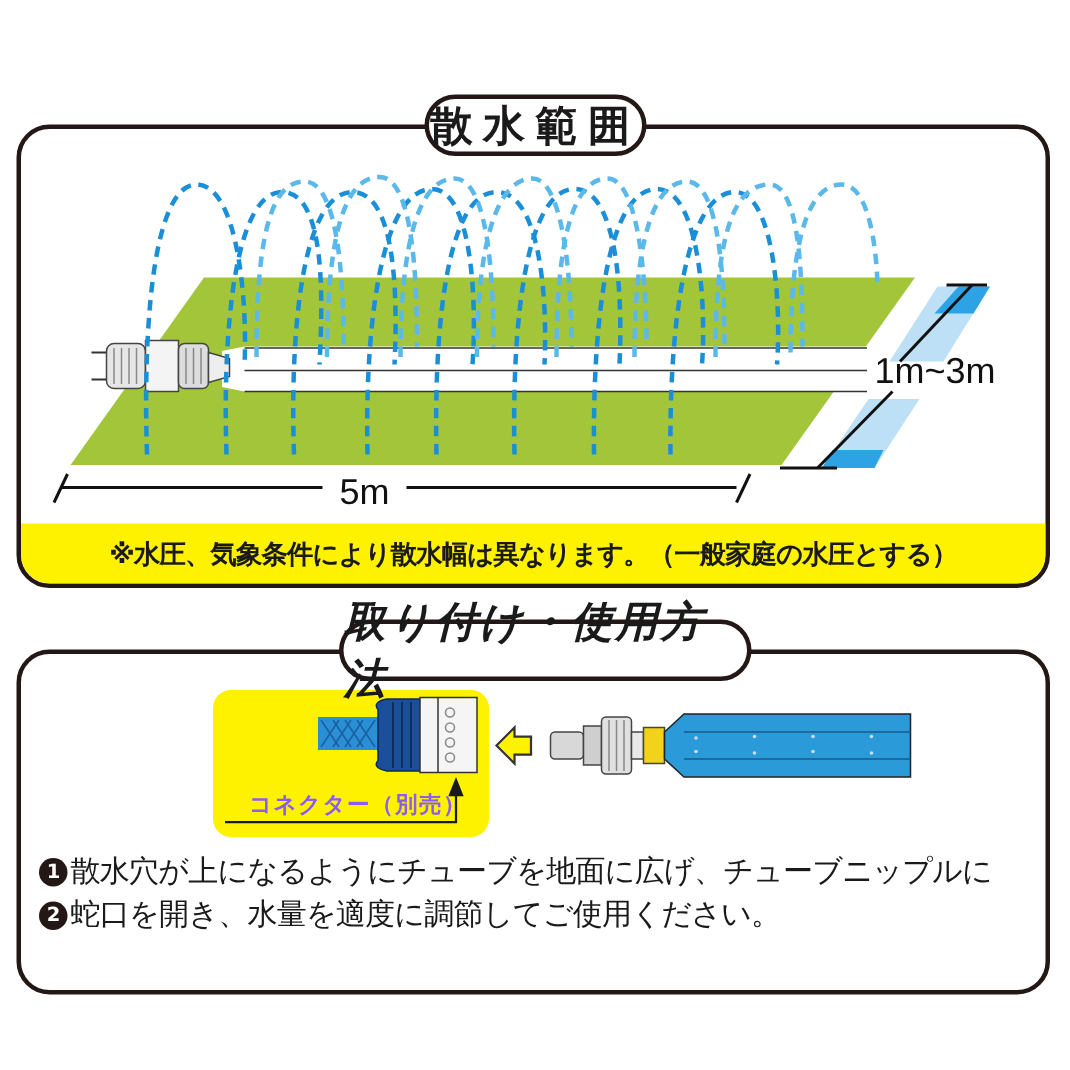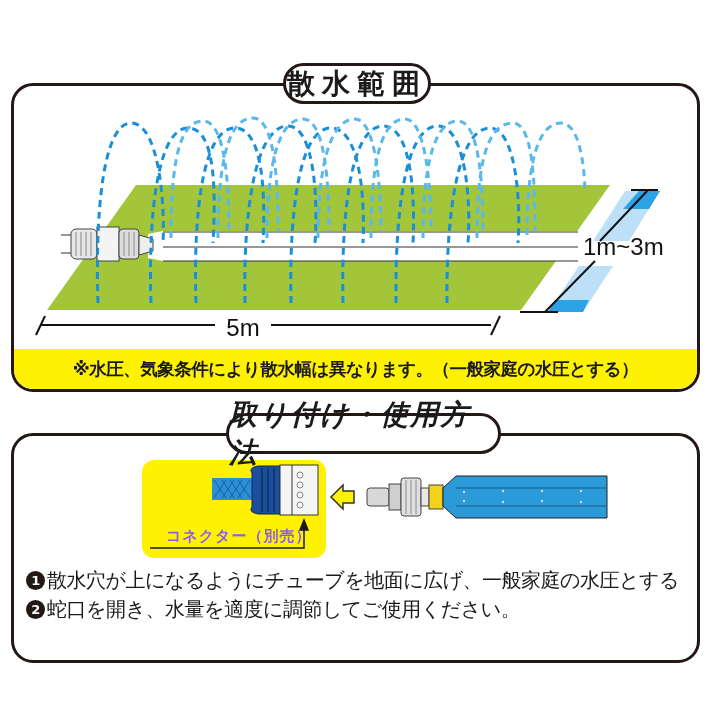--- a/index.html
+++ b/index.html
@@ -176,18 +176,18 @@
         <circle cx="542" cy="501" r="1.2"></circle>
         <circle cx="581" cy="491" r="1.2"></circle>
         <circle cx="581" cy="502" r="1.2"></circle>
       </g>
   </g>
 </svg>
 <div class="conn-label">コネクター（別売）</div>
 
 <div class="steps">
   <div class="line">
-    <span class="num">1</span><span>散水穴が上になるようにチューブを地面に広げ、一般家庭の水圧とする</span>
+    <span class="num">1</span><span>散水穴が上になるようにチューブを地面に広げ、チューブニップルに</span>
   </div>
   <div class="line">
     <span class="num">2</span><span>蛇口を開き、水量を適度に調節してご使用ください。</span>
   </div>
 </div>
 
 </body></html>

